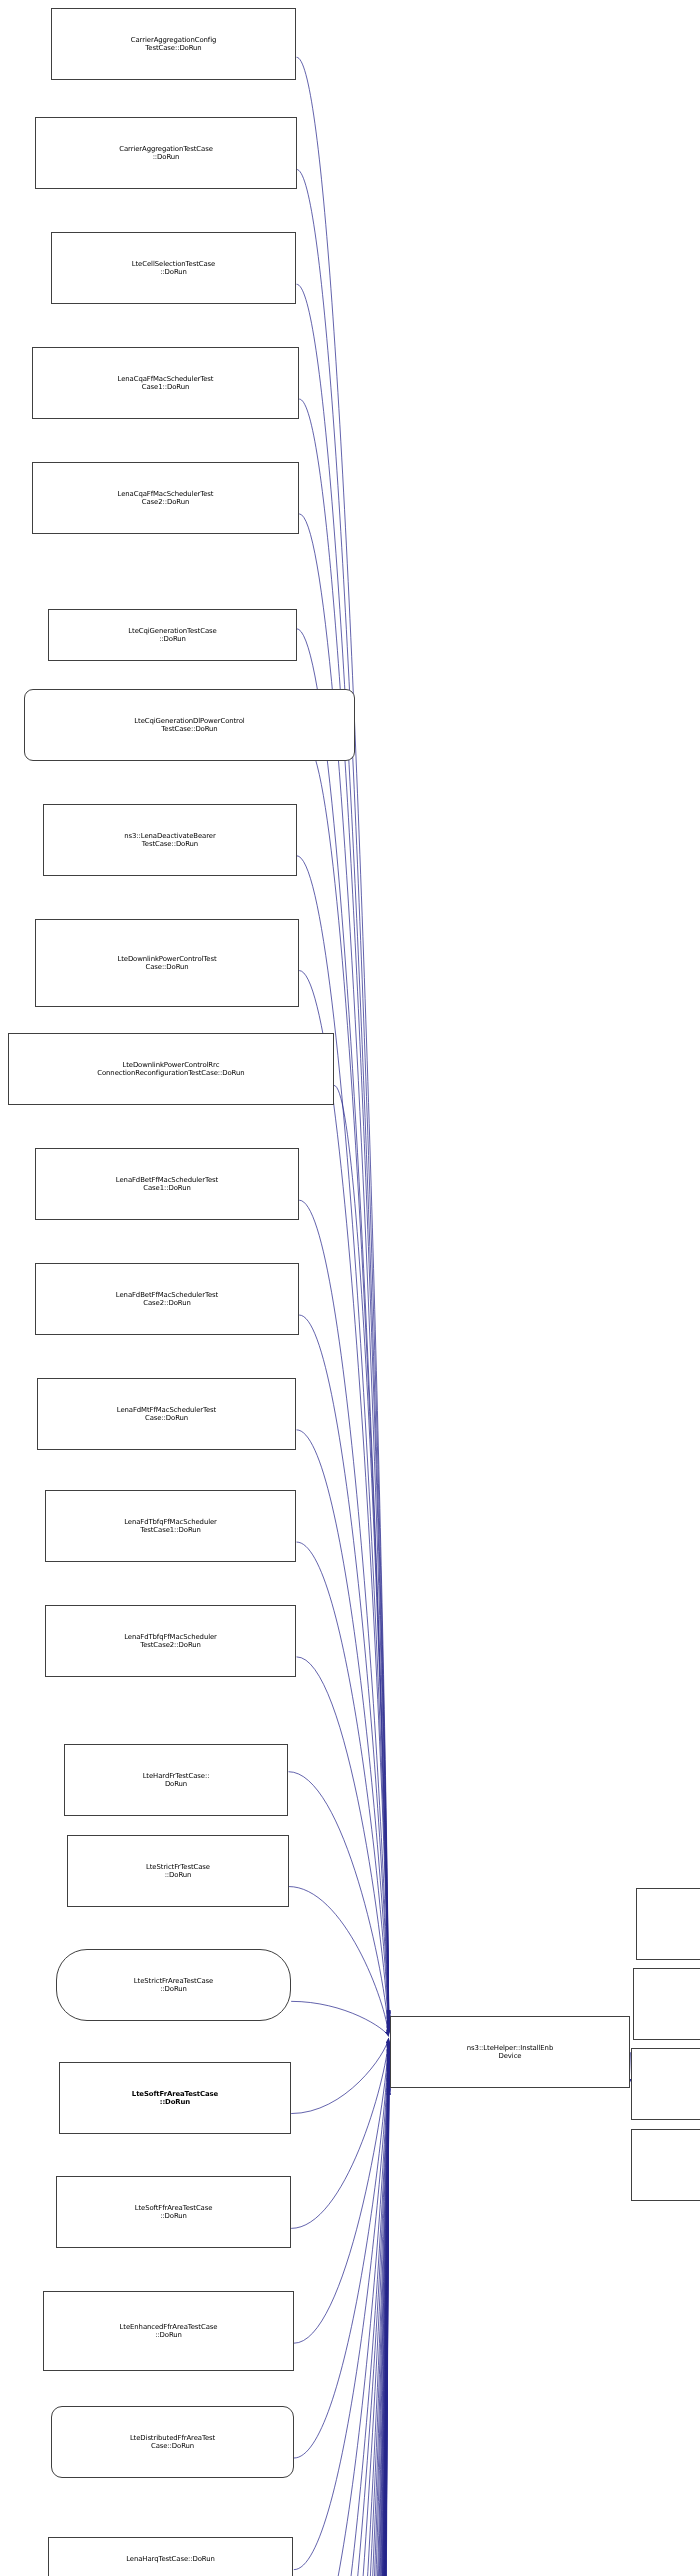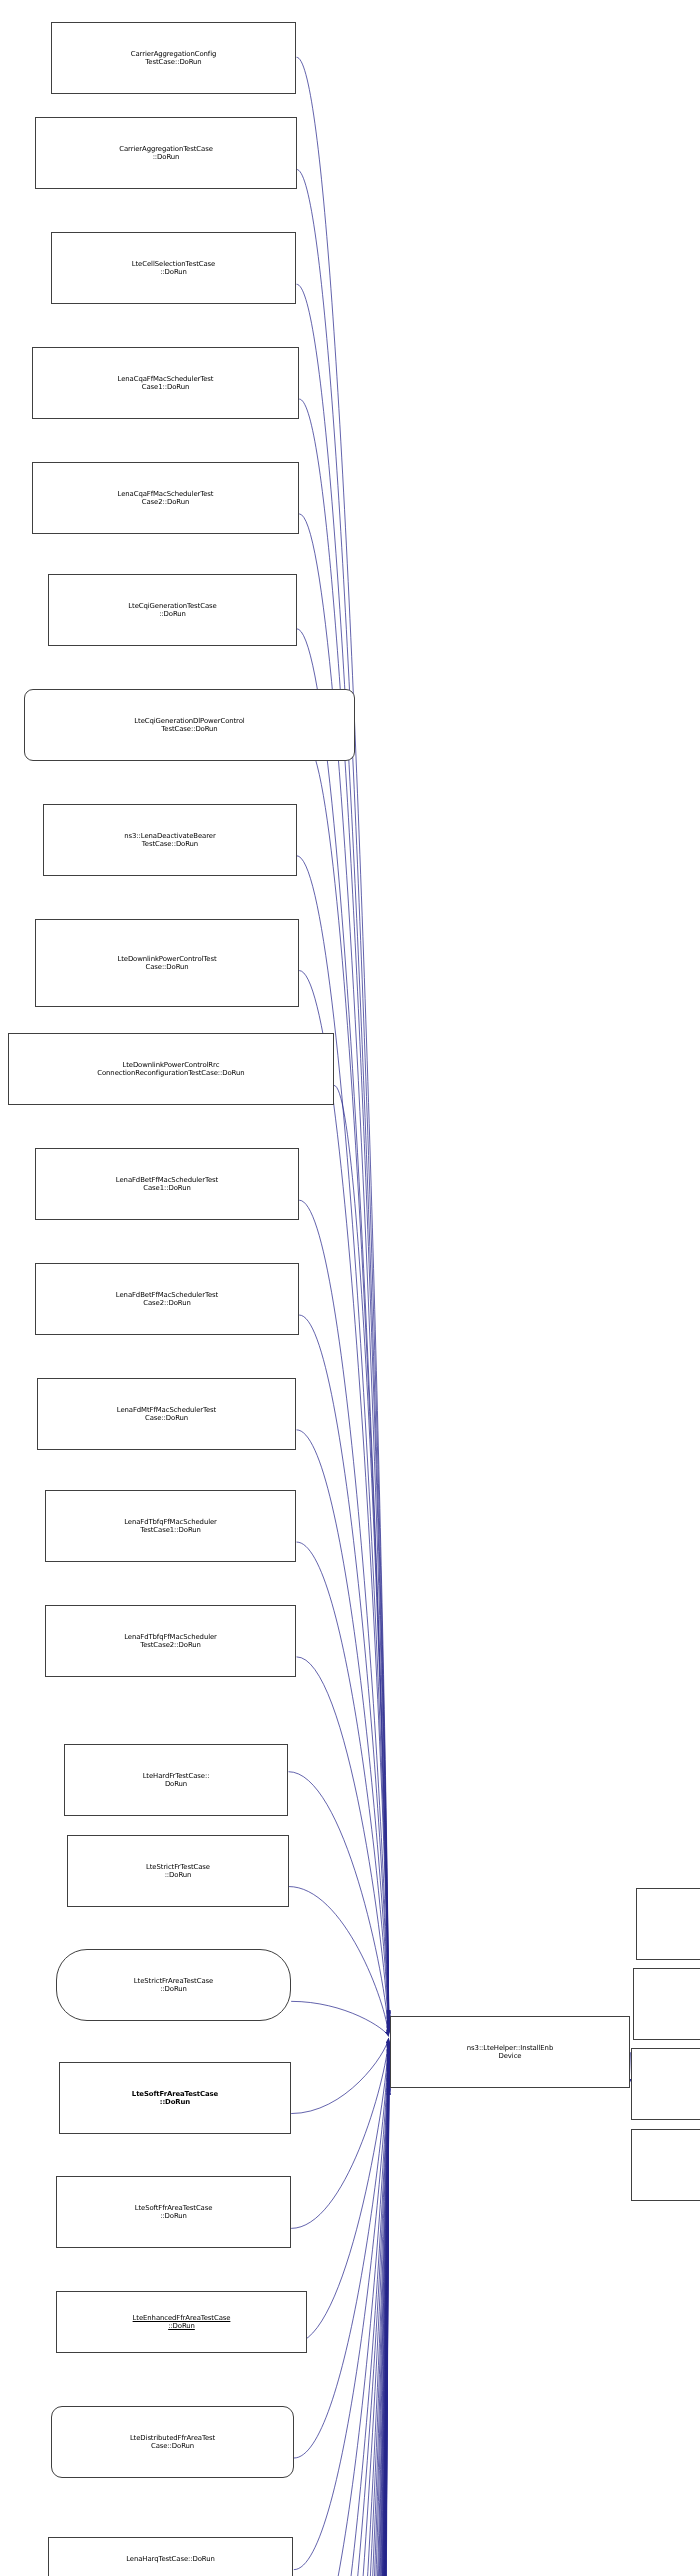--- a/index.html
+++ b/index.html
@@ -110,31 +110,31 @@
         <path d="M447.7,10254.1 C527.2,10254.1 588.2,4738.1 592.2,3182.3" marker-end="url(#arw)"></path>
         <path d="M464.0,10461.4 C534.5,10461.4 588.2,4785.2 592.2,3184.2" marker-end="url(#arw)"></path>
         <path d="M960.5,3127.8 L958.5,3176.6" marker-end="url(#arw)"></path>
         <path d="M1339.0,2963.2 L1398.1,3092.6" marker-end="url(#arw)"></path>
         <path d="M1339.0,3085.3 L1398.1,3123.4" marker-end="url(#arw)"></path>
         <path d="M1339.0,3207.4 L1398.1,3145.4" marker-end="url(#arw)"></path>
         <path d="M1339.0,3329.5 L1398.1,3180.5" marker-end="url(#arw)"></path>
       </g>
   </svg>
   <div id="nodes">
-      <div class="node" style="left: 51px; top: 22px; width: 245px; height: 72px;">CarrierAggregationConfig
+      <div class="node" style="left: 51px; top: 8px; width: 245px; height: 72px;">CarrierAggregationConfig
 TestCase::DoRun</div>
       <div class="node" style="left: 35px; top: 117px; width: 262px; height: 72px;">CarrierAggregationTestCase
 ::DoRun</div>
       <div class="node" style="left: 51px; top: 232px; width: 245px; height: 72px;">LteCellSelectionTestCase
 ::DoRun</div>
       <div class="node" style="left: 32px; top: 347px; width: 267px; height: 72px;">LenaCqaFfMacSchedulerTest
 Case1::DoRun</div>
       <div class="node" style="left: 32px; top: 462px; width: 267px; height: 72px;">LenaCqaFfMacSchedulerTest
 Case2::DoRun</div>
-      <div class="node" style="left: 48px; top: 574px; width: 249px; height: 72px;">LteCqiGenerationTestCase
+      <div class="node" style="left: 48px; top: 609px; width: 249px; height: 52px;">LteCqiGenerationTestCase
 ::DoRun</div>
       <div class="node" style="left: 24px; top: 689px; width: 331px; height: 72px; border-radius: 9px;">LteCqiGenerationDlPowerControl
 TestCase::DoRun</div>
       <div class="node" style="left: 43px; top: 804px; width: 254px; height: 72px;">ns3::LenaDeactivateBearer
 TestCase::DoRun</div>
       <div class="node" style="left: 35px; top: 919px; width: 264px; height: 88px;">LteDownlinkPowerControlTest
 Case::DoRun</div>
       <div class="node" style="left: 7.9px; top: 1033px; width: 326px; height: 72px;">LteDownlinkPowerControlRrc
 ConnectionReconfigurationTestCase::DoRun</div>
       <div class="node" style="left: 35px; top: 1148px; width: 264px; height: 72px;">LenaFdBetFfMacSchedulerTest
@@ -150,21 +150,21 @@
       <div class="node" style="left: 64px; top: 1720px; width: 224px; height: 72px; margin-top: 24px;">LteHardFrTestCase::
 DoRun</div>
       <div class="node" style="left: 67px; top: 1835px; width: 222px; height: 72px;">LteStrictFrTestCase
 ::DoRun</div>
       <div class="node" style="left: 56px; top: 1949px; width: 235px; height: 72px; border-radius: 31px;">LteStrictFrAreaTestCase
 ::DoRun</div>
       <div class="node" style="left: 59px; top: 2062px; width: 232px; height: 72px; font-weight: bold;">LteSoftFrAreaTestCase
 ::DoRun</div>
       <div class="node" style="left: 56px; top: 2176px; width: 235px; height: 72px;">LteSoftFfrAreaTestCase
 ::DoRun</div>
-      <div class="node" style="left: 56px; top: 2291px; width: 251px; height: 62px; text-decoration: underline;">LteEnhancedFfrAreaTestCase
+      <div class="node" style="left: 43px; top: 2291px; width: 251px; height: 80px;">LteEnhancedFfrAreaTestCase
 ::DoRun</div>
       <div class="node" style="left: 51px; top: 2406px; width: 243px; height: 72px; border-radius: 11px;">LteDistributedFfrAreaTest
 Case::DoRun</div>
       <div class="node" style="left: 48px; top: 2537px; width: 245px; height: 45px;">LenaHarqTestCase::DoRun</div>
       <div class="node" style="left: 390px; top: 2016px; width: 240px; height: 72px;">ns3::LteHelper::InstallEnb
 Device</div>
       <div class="node" style="left: 636px; top: 1888px; width: 243px; height: 72px;">WaypointLazyNotifyTrue
 ::DoRun</div>
       <div class="node" style="left: 633px; top: 1968px; width: 245px; height: 72px;">WaypointInitialPositionIs
 Waypoint::DoRun</div>

